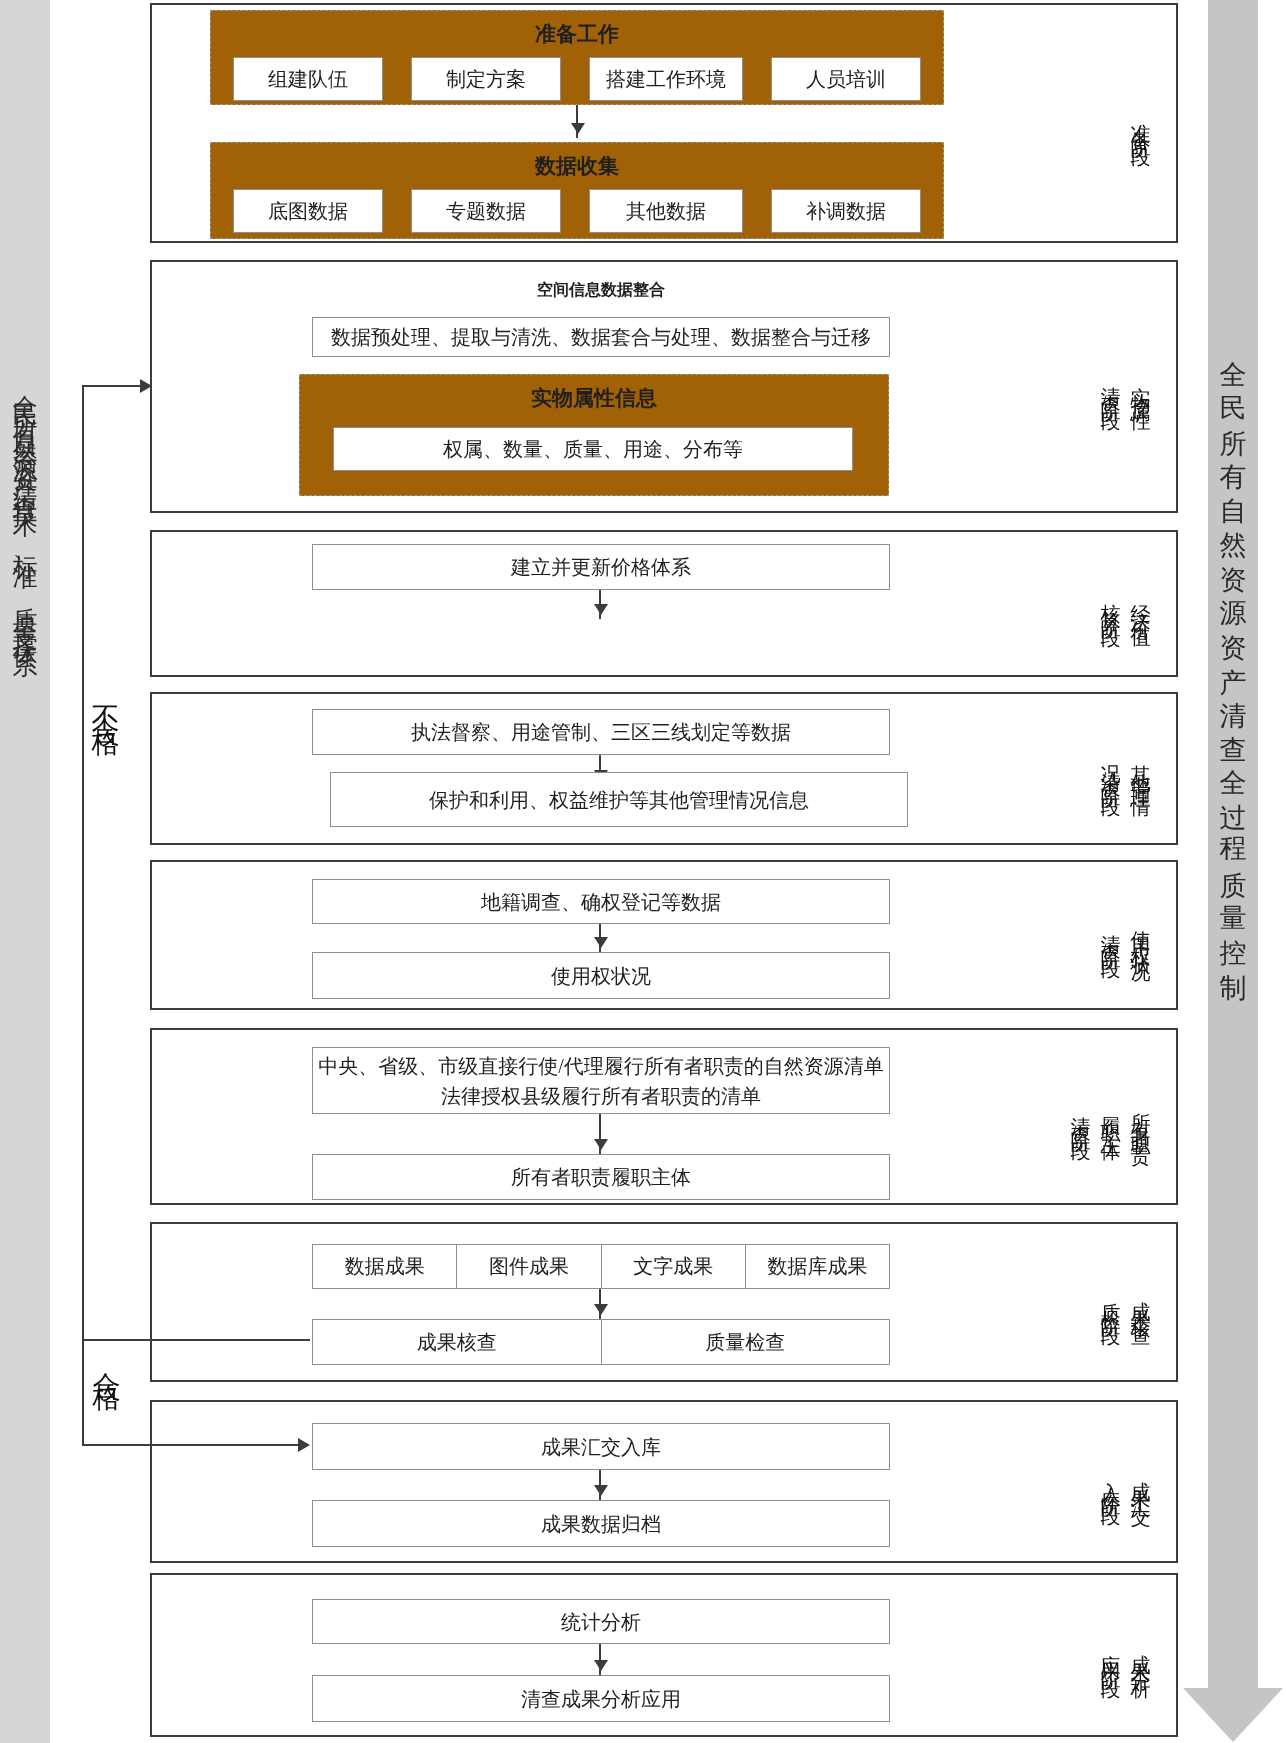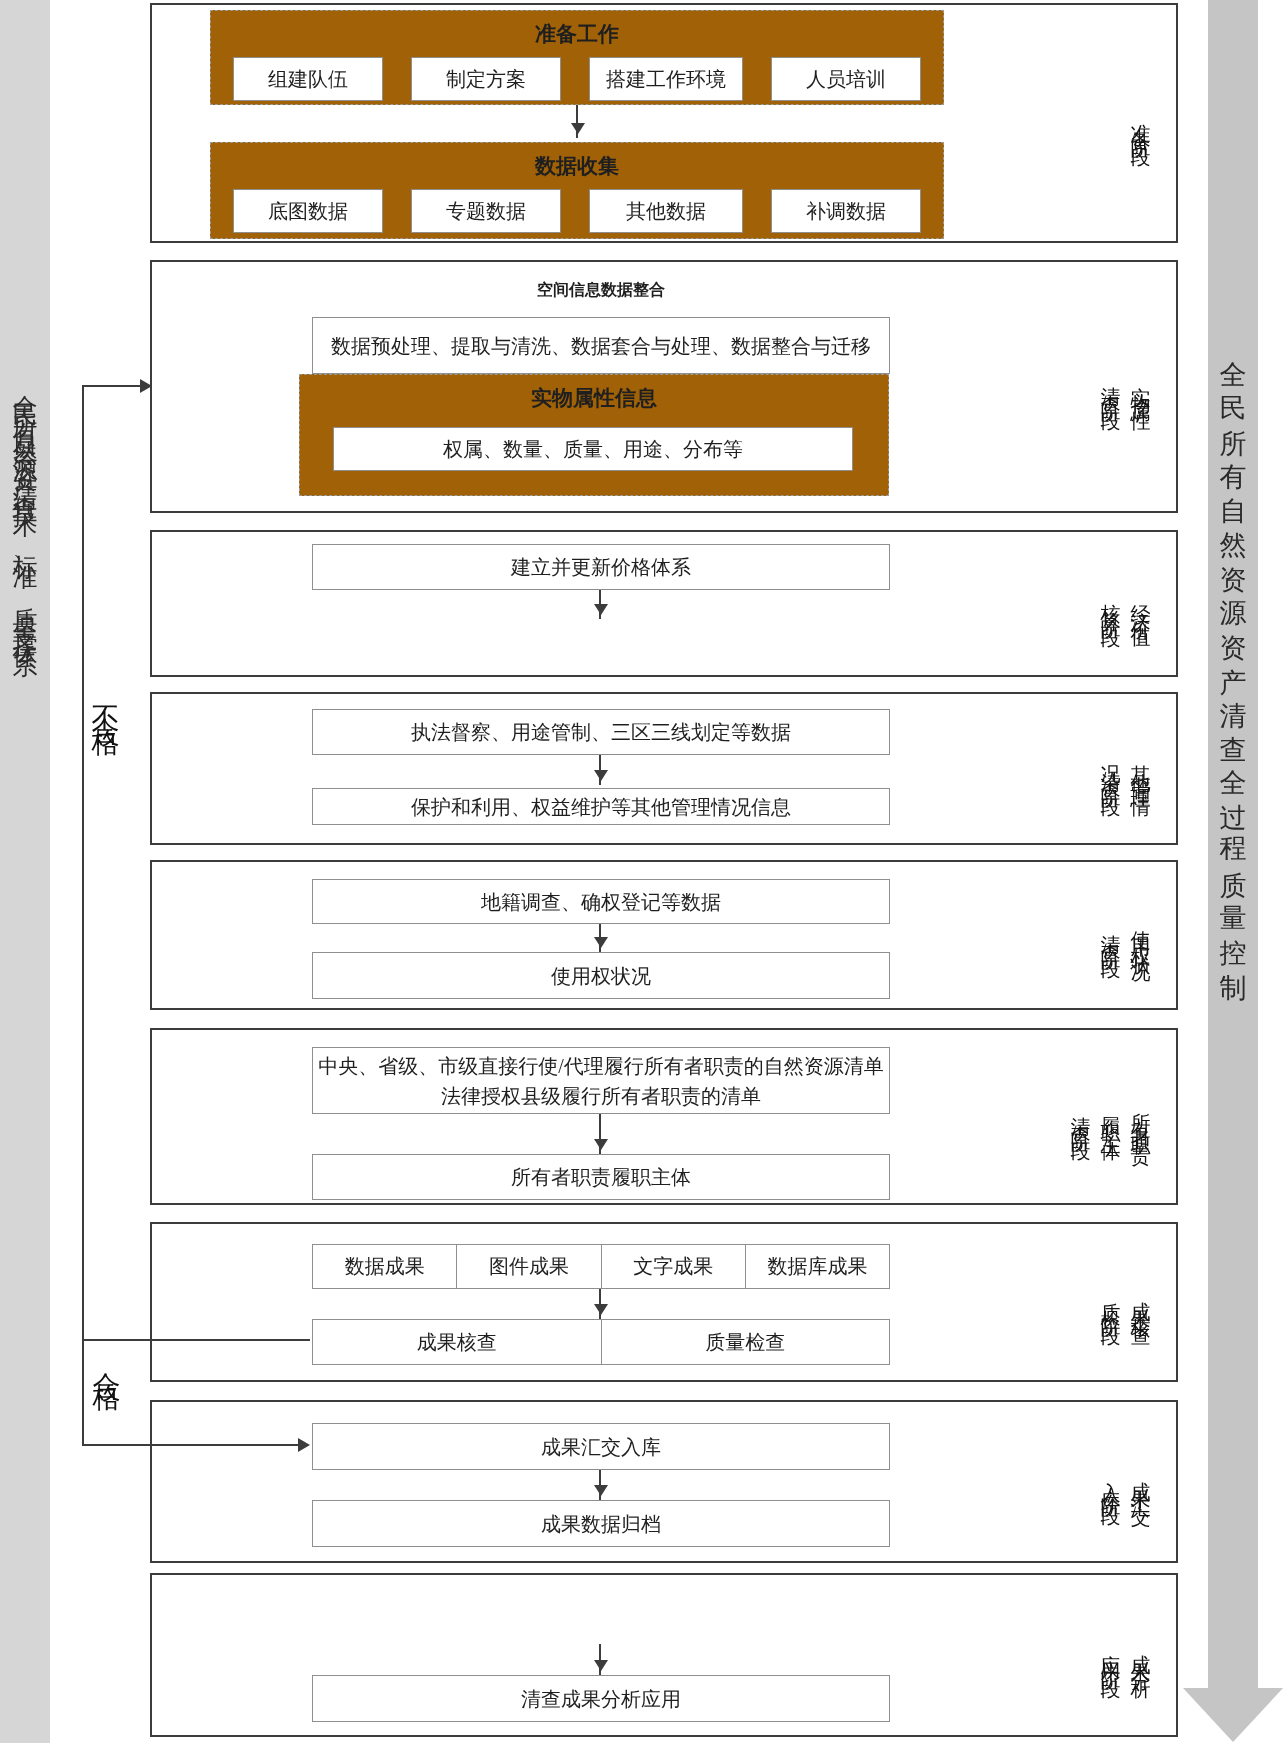--- a/index.html
+++ b/index.html
@@ -90,40 +90,40 @@
         <div class="sbox">专题数据</div>
         <div class="sbox wide">其他数据</div>
         <div class="sbox">补调数据</div>
       </div>
     </div>
     <div class="stage">准备阶段</div>
   </div>
 
   <div class="section" style="top:260px;height:253px;">
     <div class="title" style="top:18px;">空间信息数据整合</div>
-    <div class="box" style="top:55px;height:57px;">数据预处理、提取与清洗、数据套合与处理、数据整合与迁移</div>
+    <div class="box" style="top:55px;height:40px;">数据预处理、提取与清洗、数据套合与处理、数据整合与迁移</div>
     <div class="dgroup" style="left:147px;top:112px;width:590px;height:122px;">
       <div class="gtitle">实物属性信息</div>
       <div class="sbox" style="position:absolute;left:33px;top:52px;width:520px;height:44px;">权属、数量、质量、用途、分布等</div>
     </div>
     <div class="stage">实物属性
 清查阶段</div>
   </div>
 
   <div class="section" style="top:530px;height:147px;padding-left:16px;">
     <div class="box" style="top:12px;height:46px;">建立并更新价格体系</div>
     <div class="darr" style="left:447px;top:58px;height:29px;"></div>
     <div class="stage">经济价值
 核算阶段</div>
   </div>
 
   <div class="section" style="top:692px;height:153px;">
     <div class="box" style="top:15px;height:46px;">执法督察、用途管制、三区三线划定等数据</div>
     <div class="darr" style="left:447px;top:61px;height:30px;"></div>
-    <div class="box" style="top:94px;height:37px;">保护和利用、权益维护等其他管理情况信息</div>
+    <div class="box" style="top:78px;height:55px;margin-left:18px;">保护和利用、权益维护等其他管理情况信息</div>
     <div class="stage">其他管理情
 况清查阶段</div>
   </div>
 
   <div class="section" style="top:860px;height:150px;">
     <div class="box" style="top:17px;height:45px;">地籍调查、确权登记等数据</div>
     <div class="darr" style="left:447px;top:62px;height:28px;"></div>
     <div class="box" style="top:90px;height:47px;">使用权状况</div>
     <div class="stage">使用权状况
 清查阶段</div>
@@ -157,20 +157,21 @@
 
   <div class="section" style="top:1400px;height:163px;">
     <div class="box" style="top:21px;height:47px;">成果汇交入库</div>
     <div class="darr" style="left:447px;top:68px;height:30px;"></div>
     <div class="box" style="top:98px;height:47px;">成果数据归档</div>
     <div class="stage">成果汇交
 入库阶段</div>
   </div>
 
   <div class="section" style="top:1573px;height:164px;">
+    <div class="box" style="top:24px;height:45px;">统计分析</div>
     <div class="darr" style="left:447px;top:69px;height:31px;"></div>
     <div class="box" style="top:100px;height:47px;">清查成果分析应用</div>
     <div class="stage">成果分析
 应用阶段</div>
   </div>
 
   <div class="fb-v"></div>
   <div class="fb-h" style="left:82px;top:385px;width:58px;"></div>
   <div class="arr-r" style="left:140px;top:379px;"></div>
   <div class="fb-h" style="left:82px;top:1339px;width:228px;"></div>

